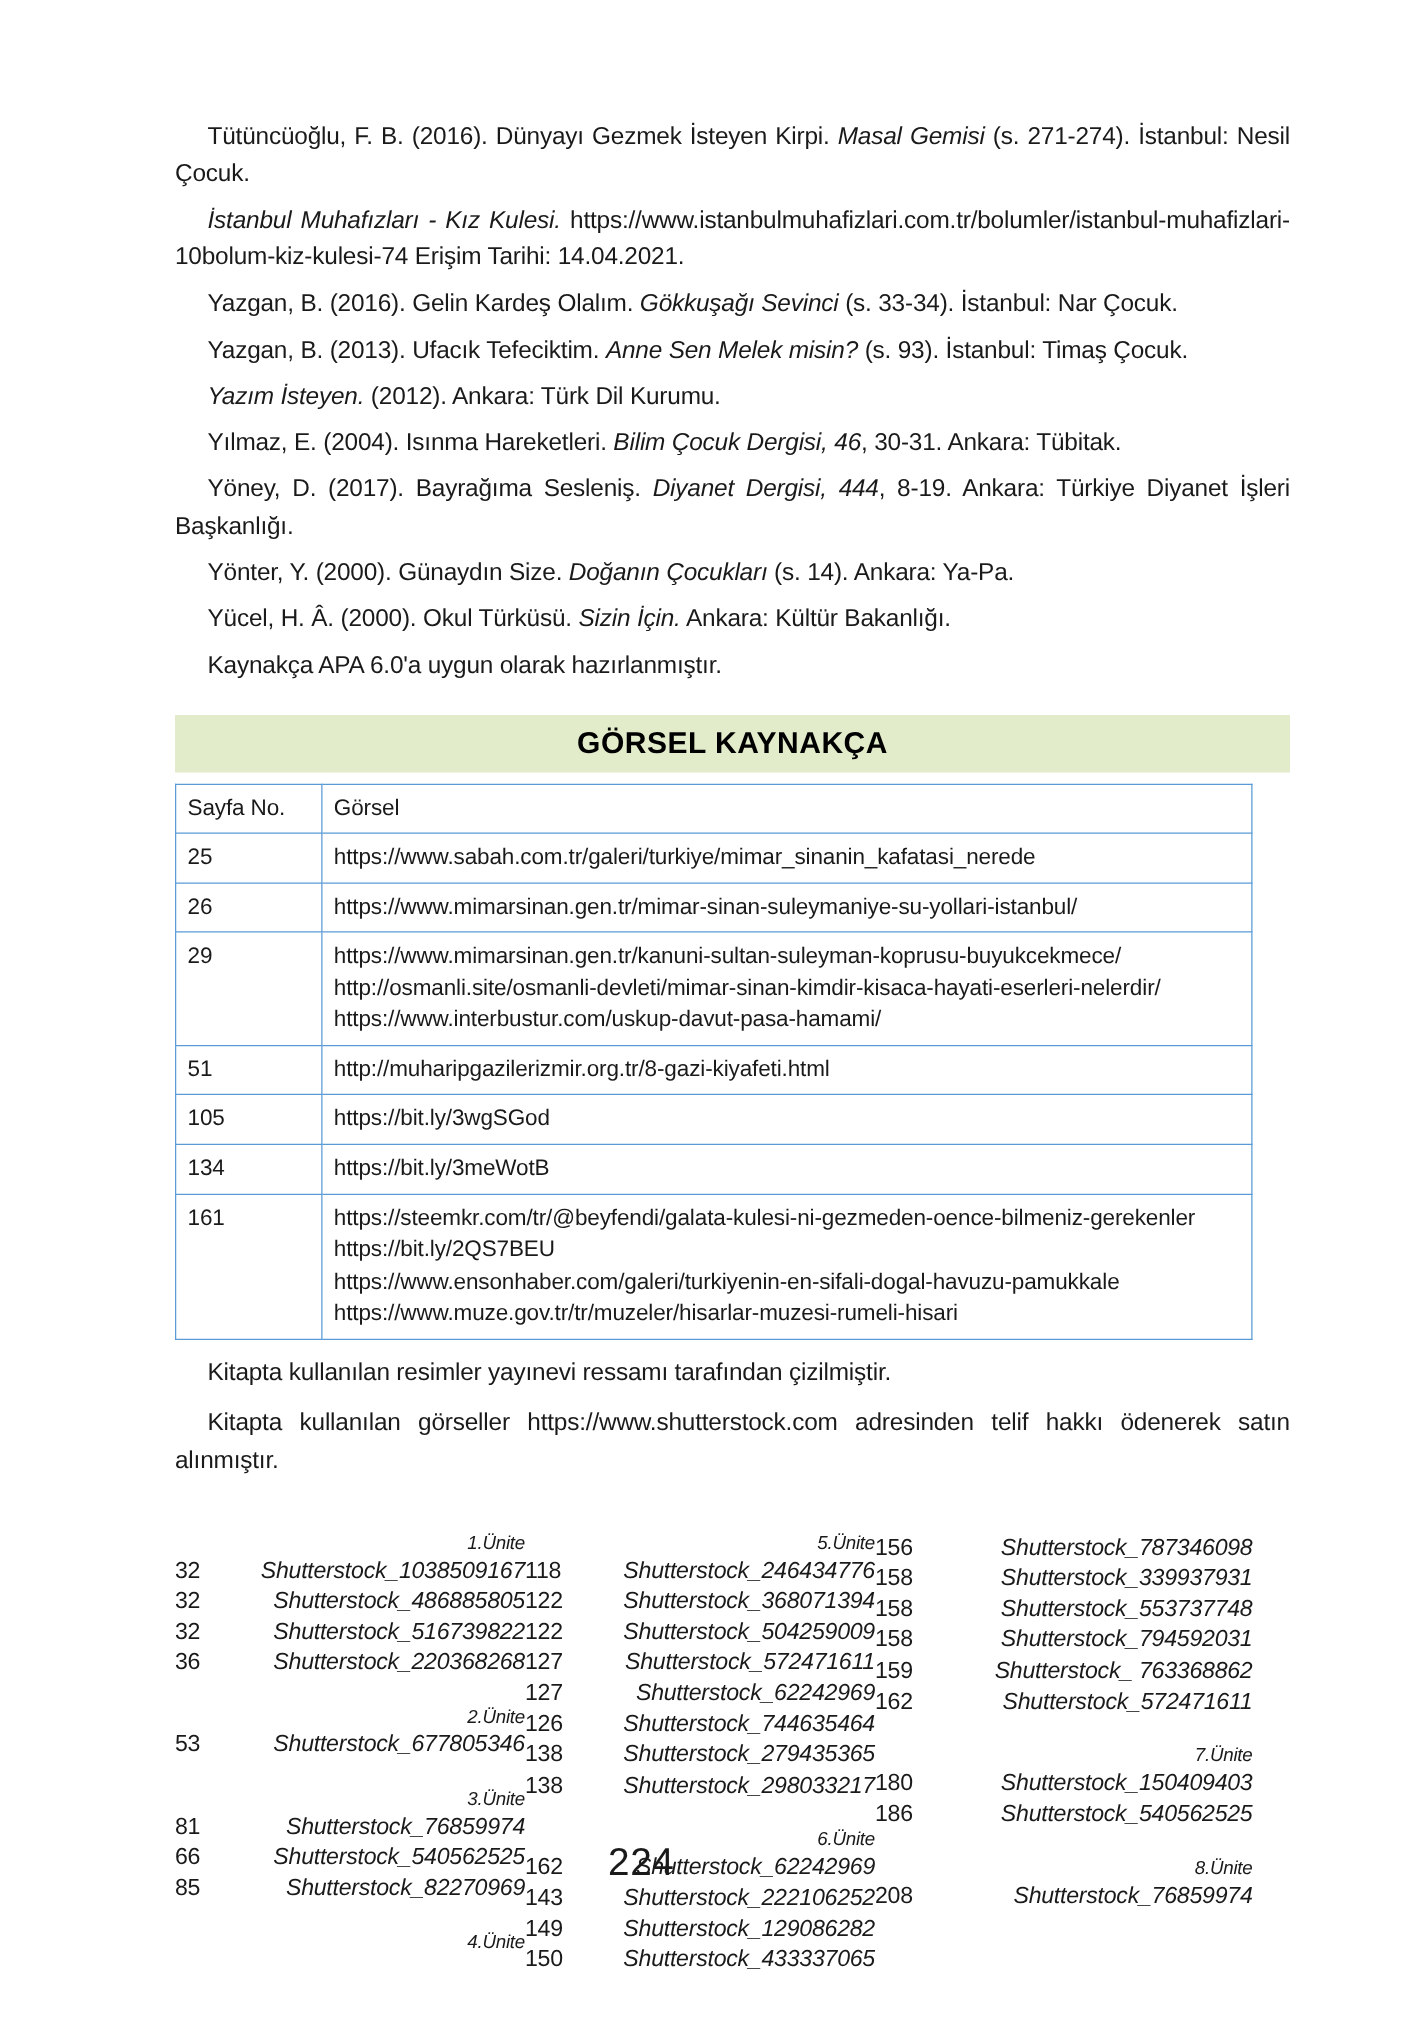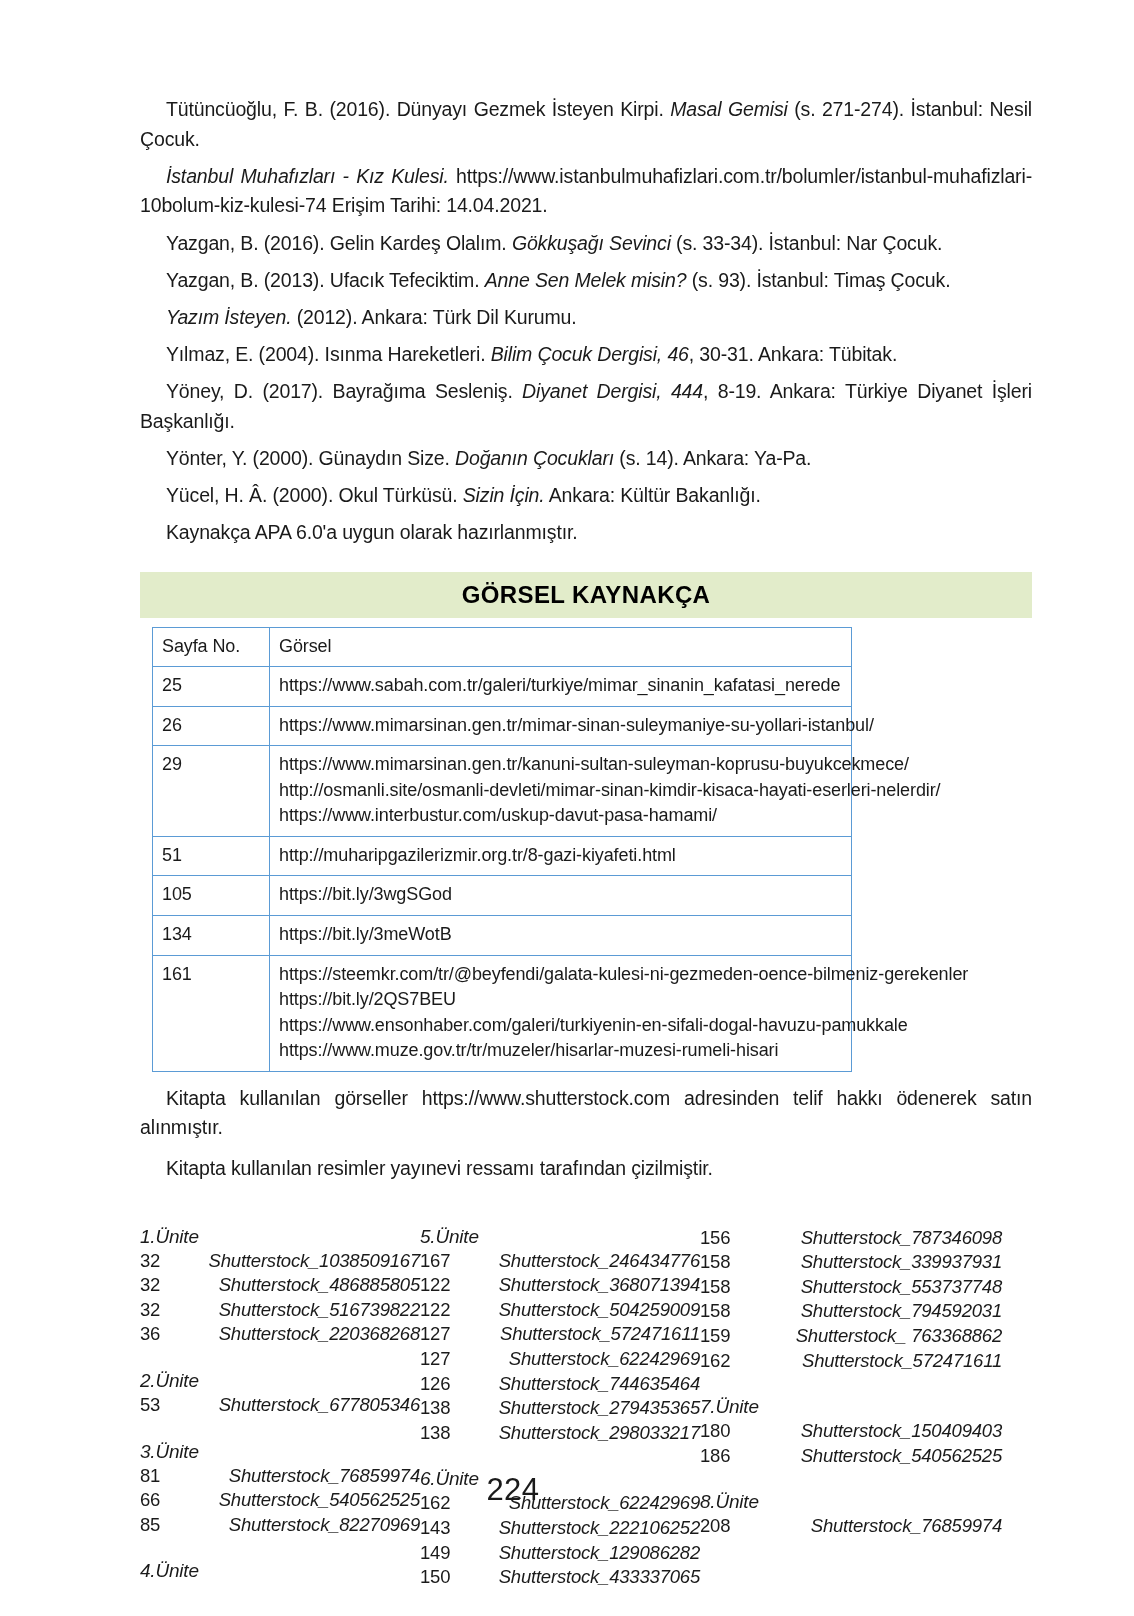--- a/index.html
+++ b/index.html
@@ -50,24 +50,23 @@
     color: #000000;
     font-size: 24px;
     font-weight: bold;
     letter-spacing: 0.4px;
   }
 
   
   table.src {
     margin-top: 9px;
     border-collapse: collapse;
-    width: 700px;
+    width: 862px;
     table-layout: fixed;
     font-size: 18px;
-    margin-left: 12px;
   }
   table.src td {
     border: 1px solid #5b9bd5;
     padding: 6px 9px 7px 9px;
     vertical-align: top;
     line-height: 1.42;
     letter-spacing: -0.1px;
   }
   table.src td.col-no { width: 98px; }
   .urls div { white-space: nowrap; }
@@ -90,23 +89,24 @@
     margin-top: 42px;
     display: flex;
     width: 862px;
   }
   .col { width: 280px; }
   .col:nth-child(2) { width: 280px; }
   .col:nth-child(3) { width: 302px; }
 
   .unit-head {
     font-style: italic;
-    font-size: 19px;
+    font-size: 15px;
     margin: 0 0 1px 0;
     letter-spacing: -0.2px;
+    text-align: right;
   }
   .ss-row {
     font-size: 18.5px;
     line-height: 1.33;
     display: flex;
     letter-spacing: -0.2px;
     justify-content: space-between;
   }
   .ss-page {
     min-width: 34px;
@@ -200,22 +200,22 @@
             <div>https://steemkr.com/tr/@beyfendi/galata-kulesi-ni-gezmeden-oence-bilmeniz-gerekenler</div>
             <div>https://bit.ly/2QS7BEU</div>
             <div>https://www.ensonhaber.com/galeri/turkiyenin-en-sifali-dogal-havuzu-pamukkale</div>
             <div>https://www.muze.gov.tr/tr/muzeler/hisarlar-muzesi-rumeli-hisari</div>
           </td>
         </tr>
       </tbody>
   </table>
 
   <div class="after">
+    <p>Kitapta kullanılan resimler yayınevi ressamı tarafından çizilmiştir.</p>
     <p>Kitapta kullanılan görseller https://www.shutterstock.com adresinden telif hakkı ödenerek satın alınmıştır.</p>
-    <p>Kitapta kullanılan resimler yayınevi ressamı tarafından çizilmiştir.</p>
   </div>
 
   <div class="cols" id="ss-cols">
       <div class="col">
         <div class="unit-head">1.Ünite</div>
         <div class="ss-row">
           <span class="ss-page">32</span>
           <span class="ss-name">Shutterstock_1038509167</span>
         </div>
         <div class="ss-row">
@@ -249,21 +249,21 @@
         <div class="ss-row">
           <span class="ss-page">85</span>
           <span class="ss-name">Shutterstock_82270969</span>
         </div>
         <div class="gap"></div>
         <div class="unit-head">4.Ünite</div>
       </div>
       <div class="col">
         <div class="unit-head">5.Ünite</div>
         <div class="ss-row">
-          <span class="ss-page">167</span>
+          <span class="ss-page">118</span>
           <span class="ss-name">Shutterstock_246434776</span>
         </div>
         <div class="ss-row">
           <span class="ss-page">122</span>
           <span class="ss-name">Shutterstock_368071394</span>
         </div>
         <div class="ss-row">
           <span class="ss-page">122</span>
           <span class="ss-name">Shutterstock_504259009</span>
         </div>

